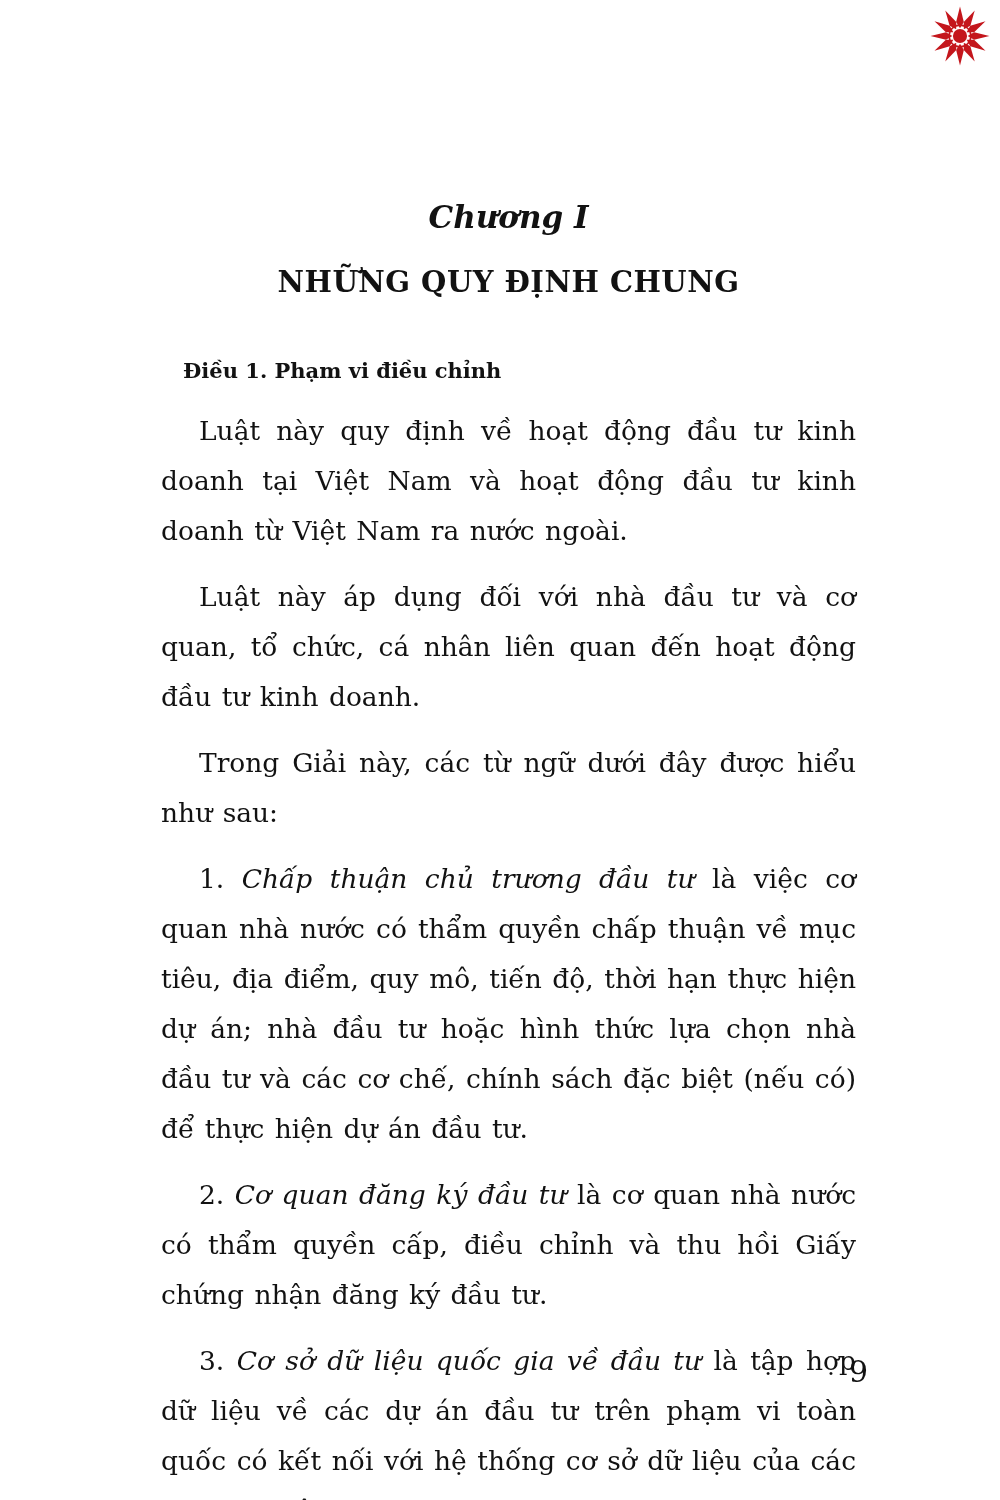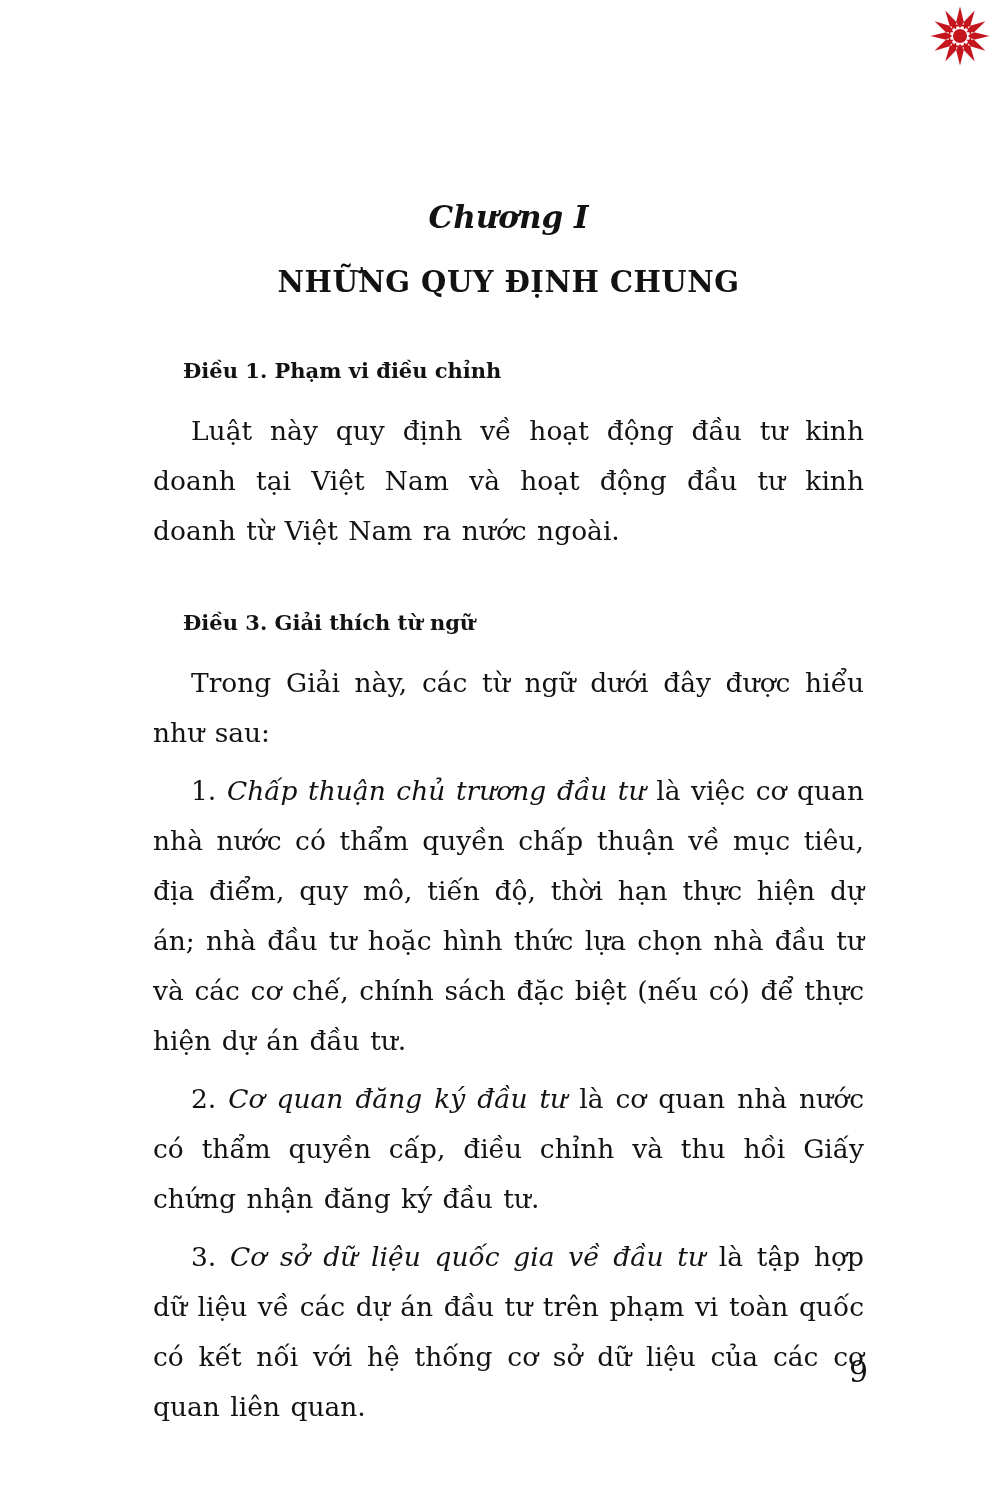--- a/index.html
+++ b/index.html
@@ -51,21 +51,21 @@
     font-weight: bold;
     line-height: 38px;
     margin: 48px 0 16px 0;
     padding-left: 38px;
   }
   .body-text {
     font-size: 26.5px;
     line-height: 50px;
     text-align: justify;
     text-indent: 38px;
-    margin: 8px;
+    margin: 16px;
     word-spacing: 2px;
   }
   .body-text i {
     font-style: italic;
   }
   .page-number {
     position: absolute;
     top: 1352px;
     right: 132px;
     font-size: 30px;
@@ -95,22 +95,22 @@
       <circle cx="50" cy="50" r="17" fill="none" stroke="#c4161c" stroke-width="2.5"></circle>
     </g>
   </svg>
 
   <h1 class="chapter-title">Chương I</h1>
   <h2 class="chapter-subtitle">NHỮNG QUY ĐỊNH CHUNG</h2>
 
   <h3 class="article-heading">Điều 1. Phạm vi điều chỉnh</h3>
   <p class="body-text">Luật này quy định về hoạt động đầu tư kinh doanh tại Việt Nam và hoạt động đầu tư kinh doanh từ Việt Nam ra nước ngoài.</p>
 
+  <p class="body-text">Luật này áp dụng đối với nhà đầu tư và cơ quan, tổ chức, cá nhân liên quan đến hoạt động đầu tư kinh doanh.</p>
 
-  <h3 class="article-heading">Điều 3. Giải thích từ ngữ</h3>
   <p class="body-text">Trong Giải này, các từ ngữ dưới đây được hiểu như sau:</p>
 
   <p class="body-text"><span>1. </span><i>Chấp thuận chủ trương đầu tư</i><span> là việc cơ quan nhà nước có thẩm quyền chấp thuận về mục tiêu, địa điểm, quy mô, tiến độ, thời hạn thực hiện dự án; nhà đầu tư hoặc hình thức lựa chọn nhà đầu tư và các cơ chế, chính sách đặc biệt (nếu có) để thực hiện dự án đầu tư.</span></p>
 
   <p class="body-text"><span>2. </span><i>Cơ quan đăng ký đầu tư</i><span> là cơ quan nhà nước có thẩm quyền cấp, điều chỉnh và thu hồi Giấy chứng nhận đăng ký đầu tư.</span></p>
 
   <p class="body-text"><span>3. </span><i>Cơ sở dữ liệu quốc gia về đầu tư</i><span> là tập hợp dữ liệu về các dự án đầu tư trên phạm vi toàn quốc có kết nối với hệ thống cơ sở dữ liệu của các cơ quan liên quan.</span></p>
 
   <div class="page-number">9</div>
 

